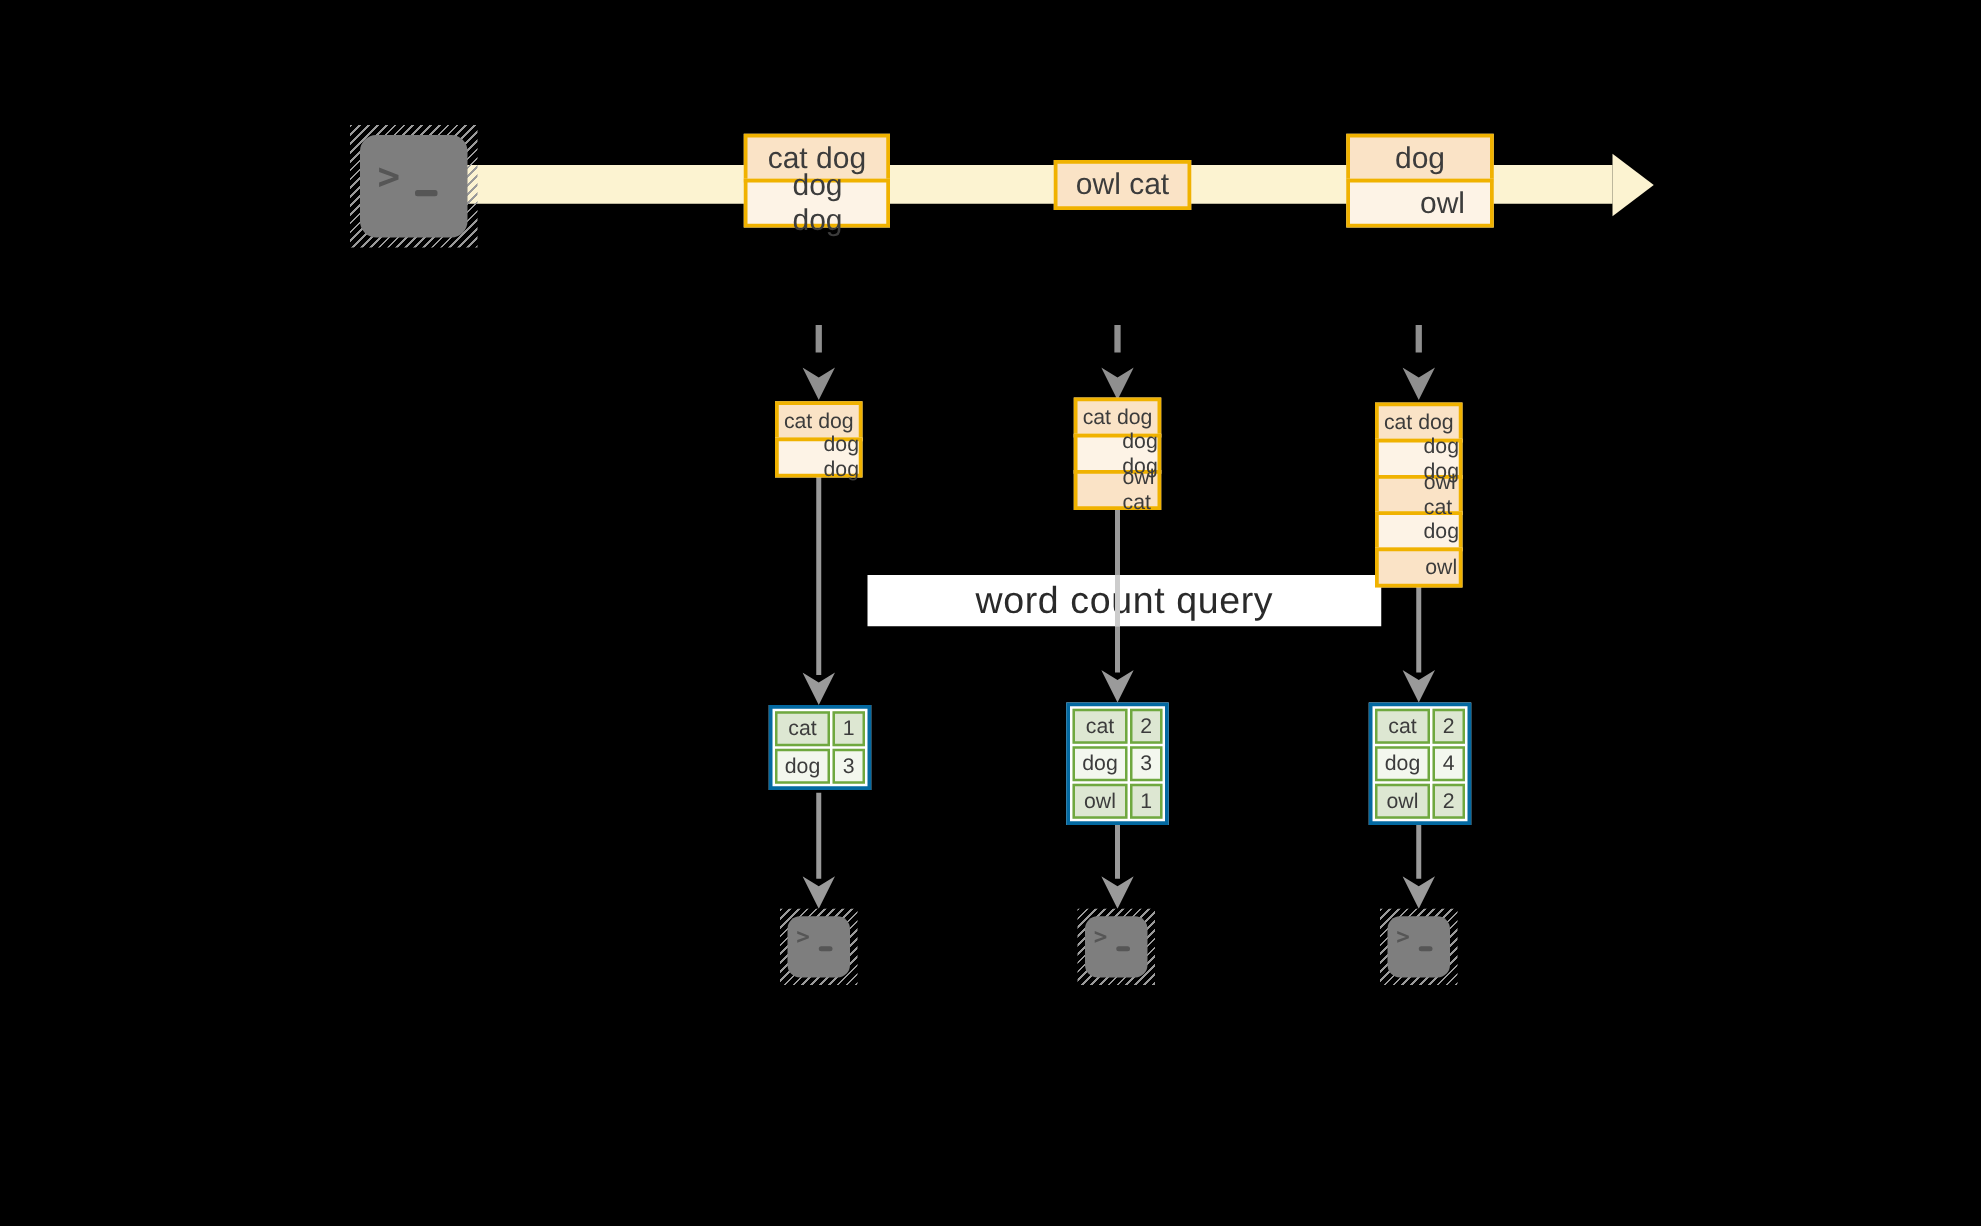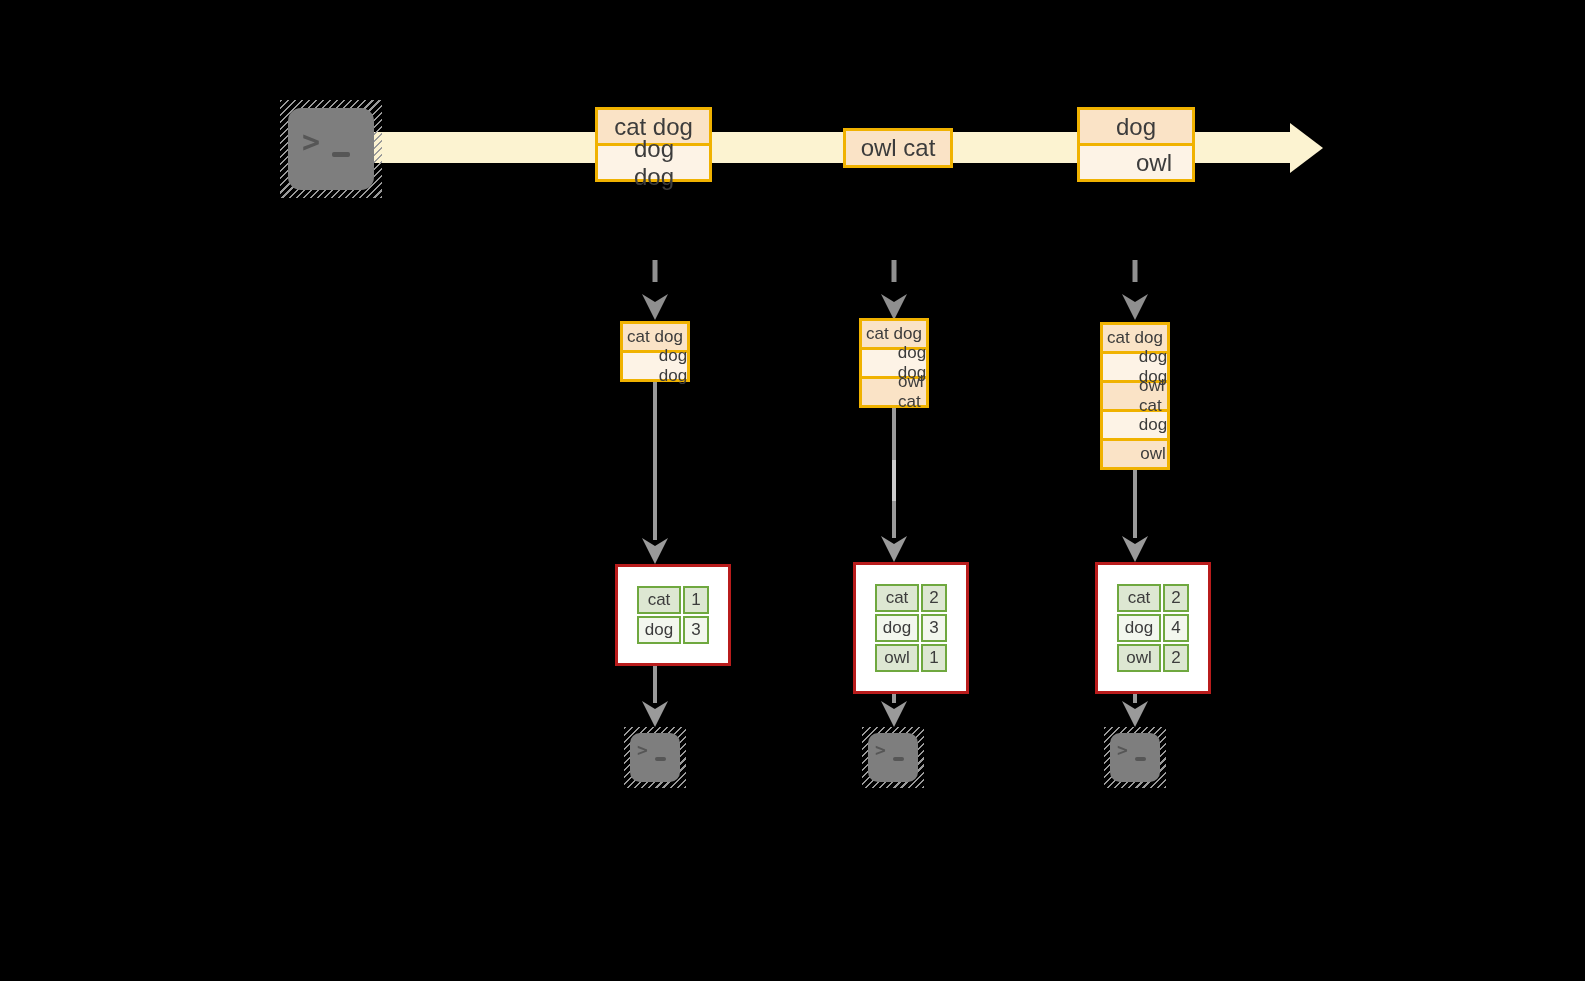--- a/index.html
+++ b/index.html
@@ -21,21 +21,21 @@
   .srow { height:39px; font-size:24px; }
   .srow-single { height:40px; font-size:24px; }
   .stack .orow { height:32px; font-size:17px; }
   
   .arr { position:absolute; z-index:1; }
   .line-over { position:absolute; width:4px; background:#CCCCCC; z-index:3; }
   
   .banner { position:absolute; left:694px; top:460px; width:411px; height:41px; background:#FFFFFF;
     color:#2A2A2A; font-size:30px; letter-spacing:0.5px; display:flex; align-items:center; justify-content:center; z-index:2; }
   
-  .gtable { position:absolute; background:#FFFFFF; border:3px solid #b91c1c; padding:19px;
+  .gtable { position:absolute; background:#FFFFFF; border:3px solid #0369a1; padding:2px;
     display:grid; grid-template-columns:44px 26px; gap:2px; z-index:4; }
   .gcell { border:2px solid #6FA83F; height:28px; display:flex; align-items:center; justify-content:center;
     font-size:17px; color:#3C3C3C; }
   .gcell:nth-child(4n+1), .gcell:nth-child(4n+2) { background:#DDE7D2; }
   .gcell:nth-child(4n+3), .gcell:nth-child(4n)   { background:#F3F7EE; }
   
   .term { position:absolute; z-index:4;
     background:repeating-linear-gradient(135deg, #9A9A9A 0 1.5px, transparent 1.5px 5px); }
   .tbody { position:absolute; background:#7E7E7E; border-radius:10px; }
   .term-src .tbody { inset:8px; border-radius:13px; }
@@ -97,20 +97,21 @@
     <div class="orow">owl cat</div>
   </div>
   <div class="obox stack" style="left:1100px;top:322px;width:70px">
     <div class="orow">cat dog</div>
     <div class="orow">dog dog</div>
     <div class="orow">owl cat</div>
     <div class="orow">dog</div>
     <div class="orow">owl</div>
   </div>
 
+  <div class="banner">word count query</div>
   <div class="line-over" style="left:892px;top:460px;height:41px"></div>
 
   <svg class="arr" style="left:642px;top:379px" width="26" height="185">
     <line x1="13" y1="0" x2="13" y2="161" stroke="#9A9A9A" stroke-width="4"></line>
     <path d="M0,159 L13,167 L26,159 L13,185 Z" fill="#9A9A9A"></path>
   </svg>
   <svg class="arr" style="left:881px;top:408px" width="26" height="154">
     <line x1="13" y1="0" x2="13" y2="130" stroke="#9A9A9A" stroke-width="4"></line>
     <path d="M0,128 L13,136 L26,128 L13,154 Z" fill="#9A9A9A"></path>
   </svg>

